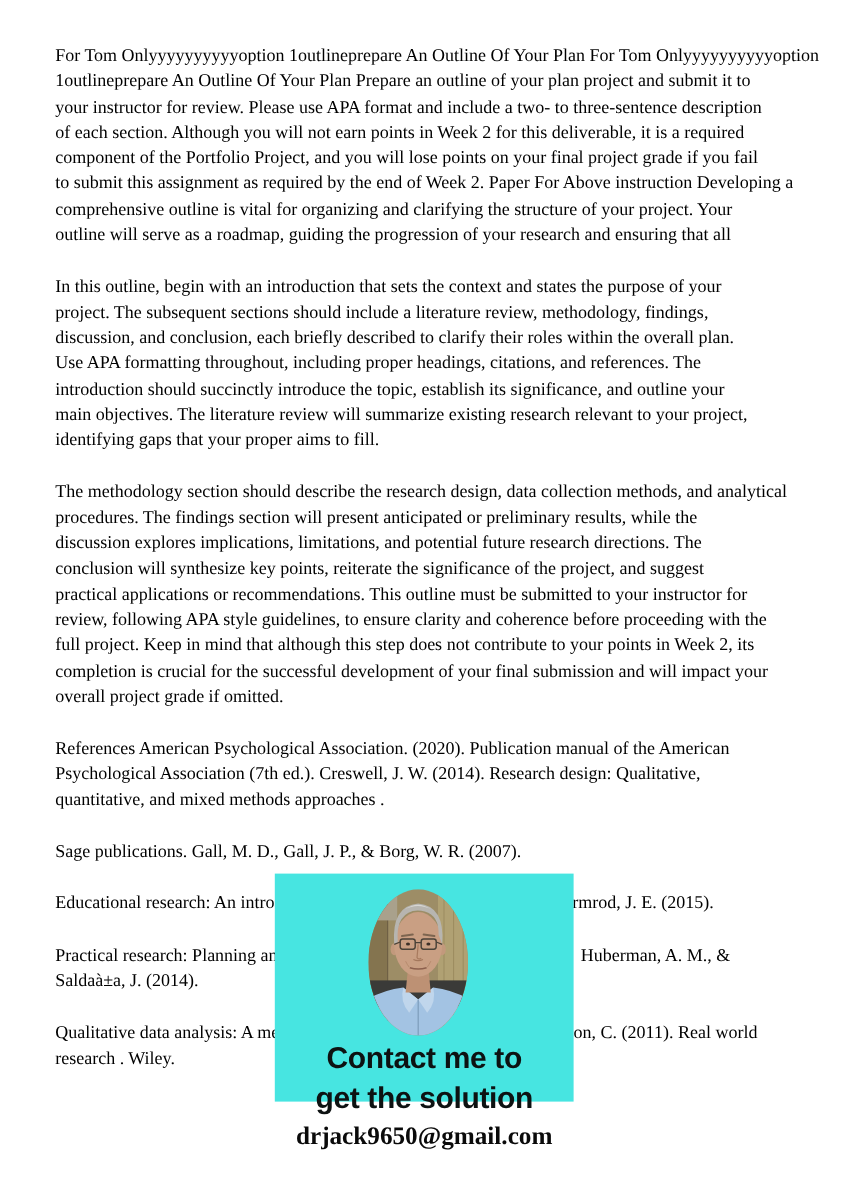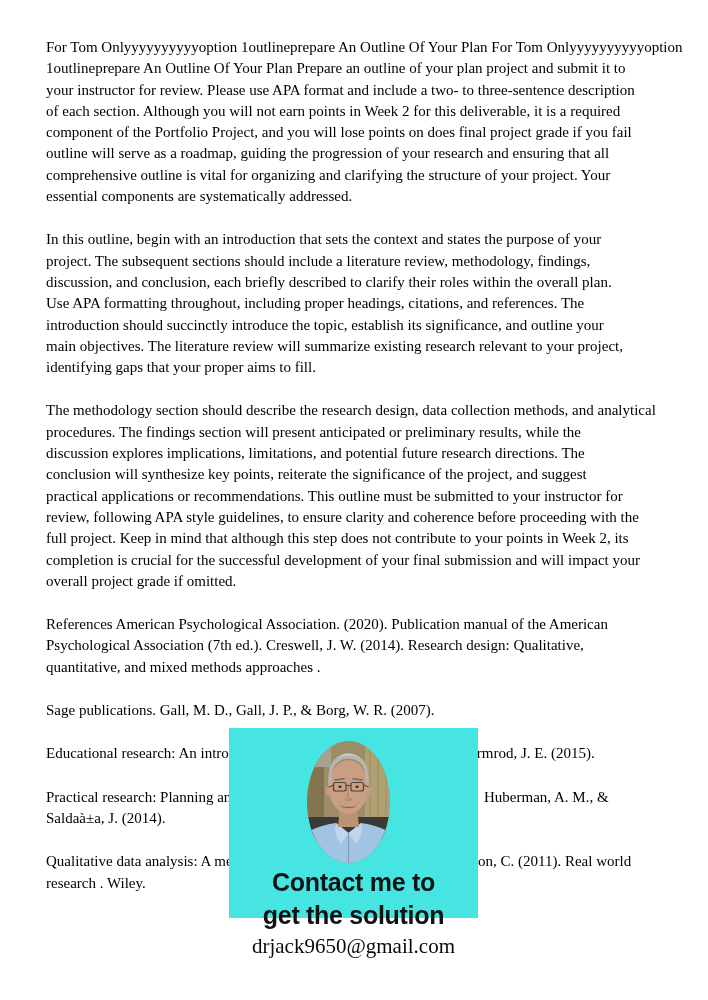--- a/index.html
+++ b/index.html
@@ -47,38 +47,38 @@
     color: #0d1212;
     line-height: 30px;
   }
   .contact-line.l1 { top: 139px; }
   .contact-line.l2 { top: 172px; }
   .contact-email {
     position: absolute;
     left: 0; top: 206px; width: 100%;
     text-align: center;
     font-family: "Liberation Serif", serif;
-    font-weight: 400;
+    font-weight: 700;
     font-size: 21px;
     color: #0a0a0a;
   }
 </style>
 </head>
 <body>
 
 <div class="doc">
     <div class="para">
       <div class="line">For Tom Onlyyyyyyyyyyoption 1outlineprepare An Outline Of Your Plan For Tom Onlyyyyyyyyyyoption</div>
       <div class="line">1outlineprepare An Outline Of Your Plan Prepare an outline of your plan project and submit it to</div>
       <div class="line">your instructor for review. Please use APA format and include a two- to three-sentence description</div>
       <div class="line">of each section. Although you will not earn points in Week 2 for this deliverable, it is a required</div>
-      <div class="line">component of the Portfolio Project, and you will lose points on does final project grade if you fail</div>
+      <div class="line">component of the Portfolio Project, and you will lose points on your final project grade if you fail</div>
+      <div class="line">to submit this assignment as required by the end of Week 2. Paper For Above instruction Developing a</div>
+      <div class="line">comprehensive outline is vital for organizing and clarifying the structure of your project. Your</div>
       <div class="line">outline will serve as a roadmap, guiding the progression of your research and ensuring that all</div>
-      <div class="line">comprehensive outline is vital for organizing and clarifying the structure of your project. Your</div>
-      <div class="line">essential components are systematically addressed.</div>
     </div>
     <div class="para">
       <div class="line">In this outline, begin with an introduction that sets the context and states the purpose of your</div>
       <div class="line">project. The subsequent sections should include a literature review, methodology, findings,</div>
       <div class="line">discussion, and conclusion, each briefly described to clarify their roles within the overall plan.</div>
       <div class="line">Use APA formatting throughout, including proper headings, citations, and references. The</div>
       <div class="line">introduction should succinctly introduce the topic, establish its significance, and outline your</div>
       <div class="line">main objectives. The literature review will summarize existing research relevant to your project,</div>
       <div class="line">identifying gaps that your proper aims to fill.</div>
     </div>

